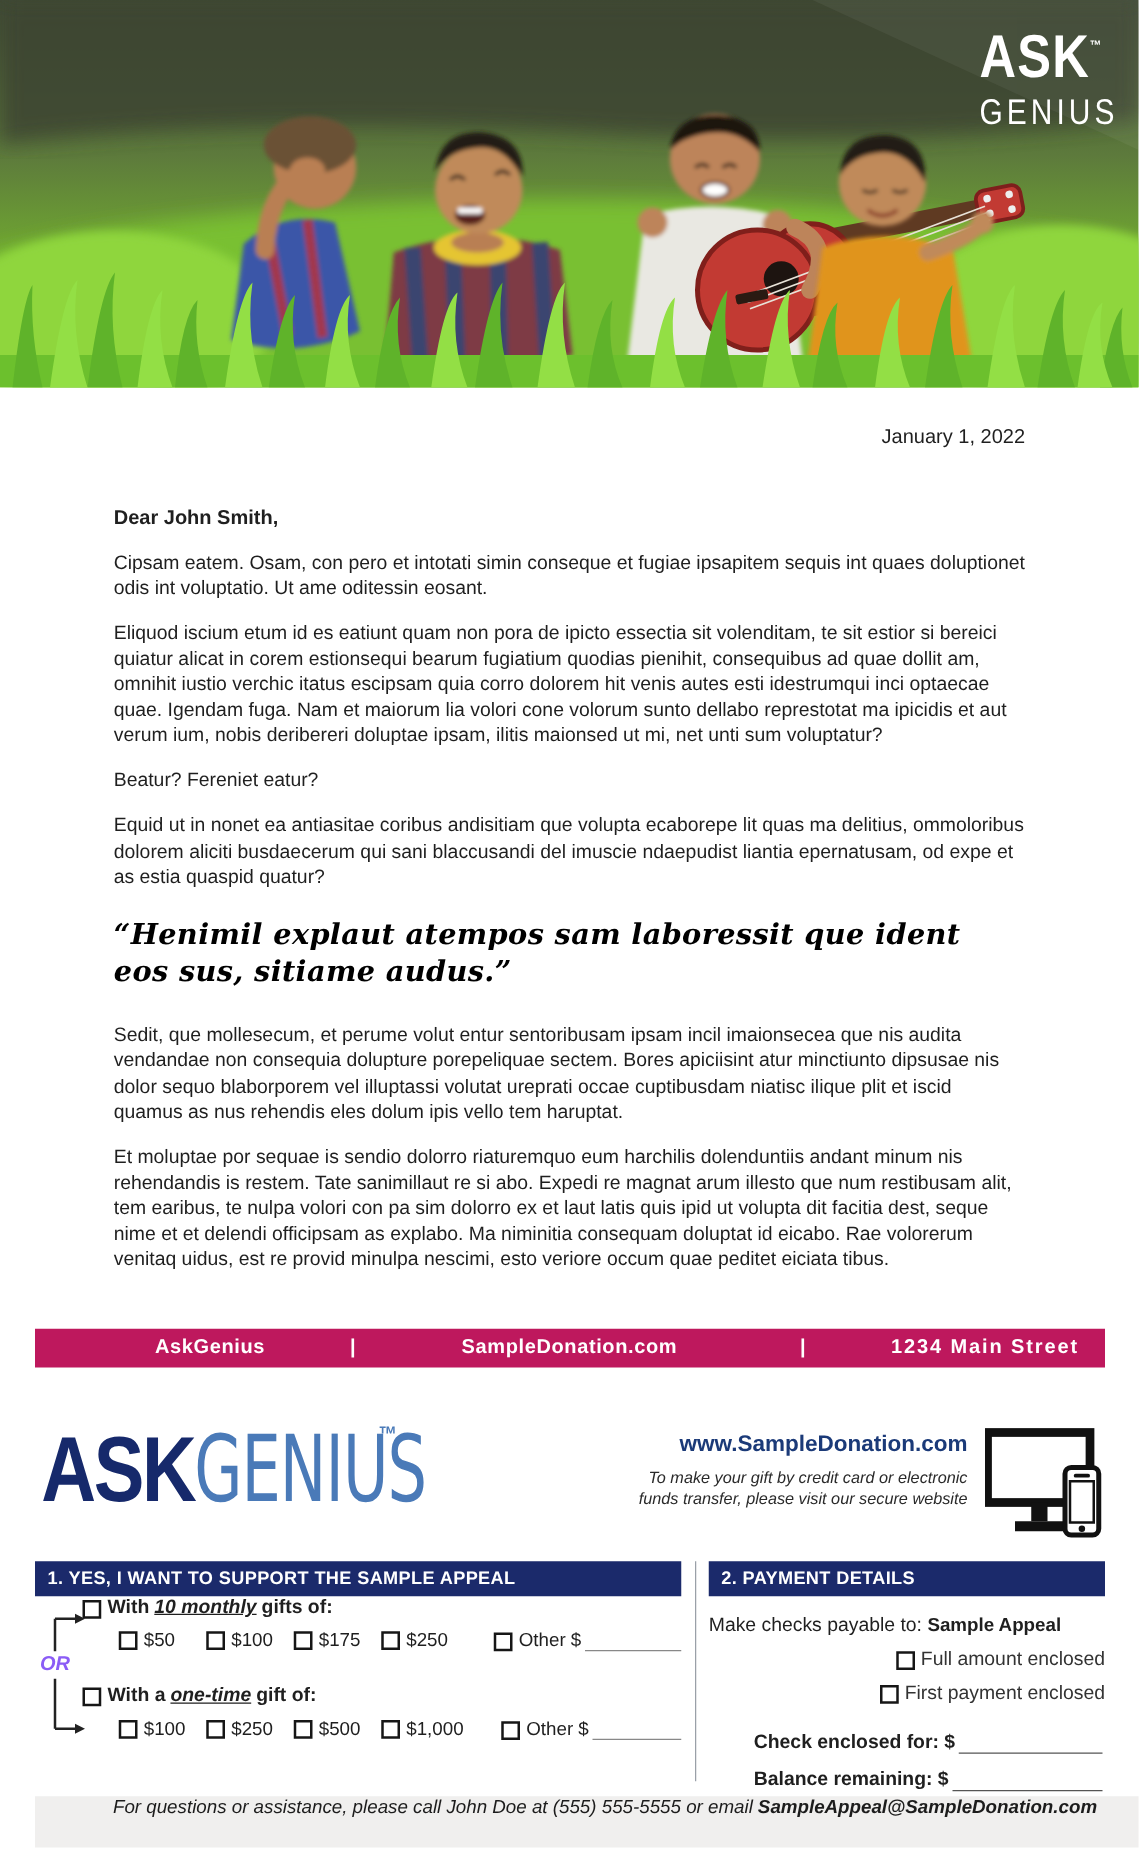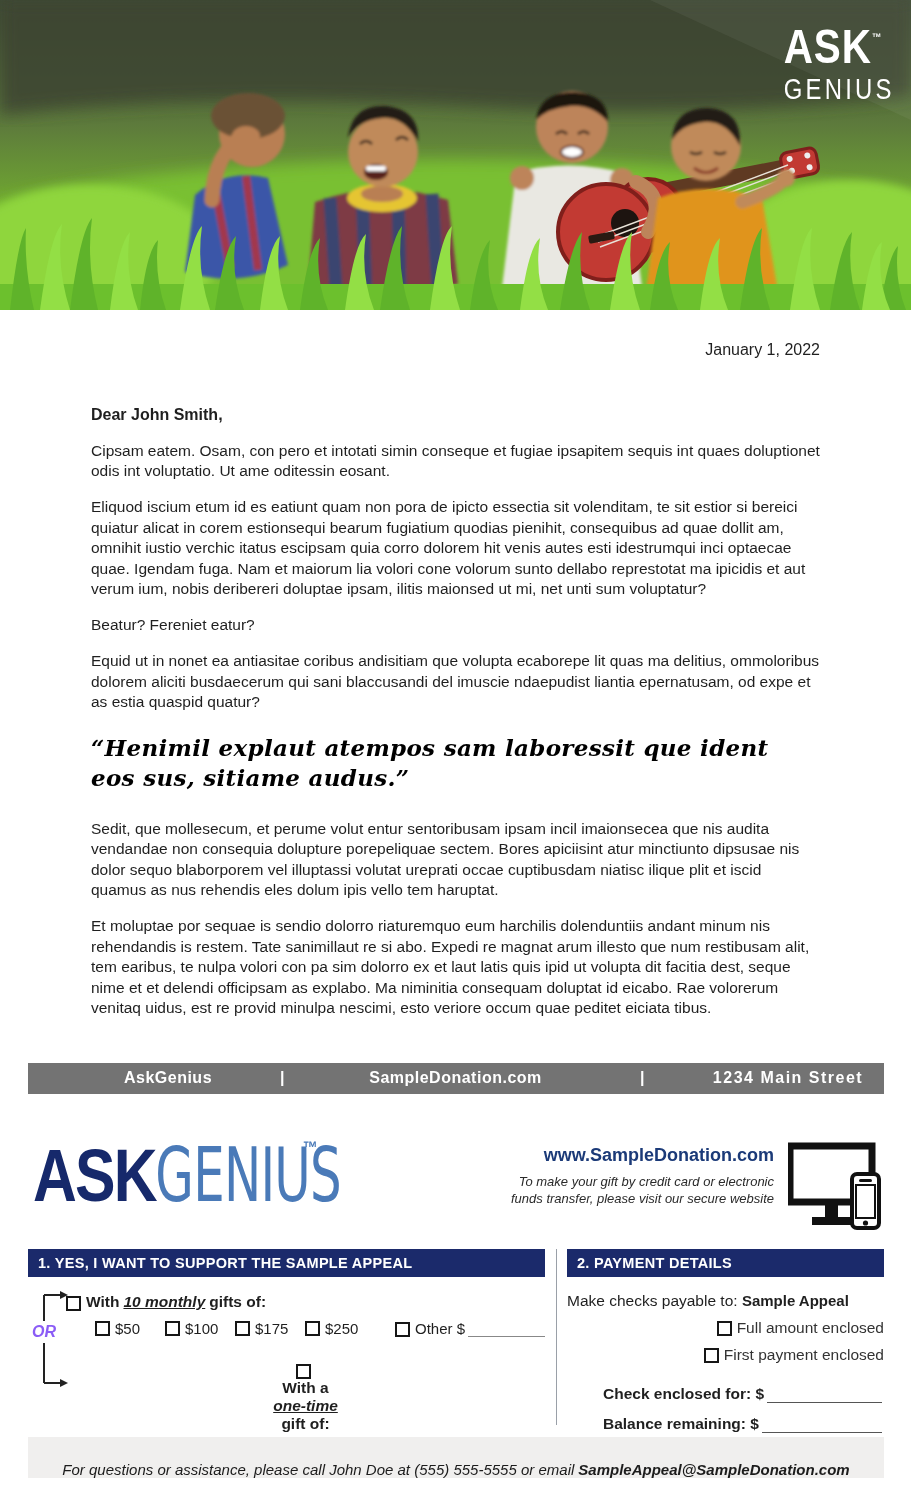--- a/index.html
+++ b/index.html
@@ -17,21 +17,21 @@
 
   
   .letter{position:absolute;top:310px;left:91px;width:729px;font-size:15.5px;line-height:20.5px;}
   .date{ text-align:right;margin-top:30px;margin-bottom:44px;font-size:16px;}
   .salutation{font-weight:bold;font-size:16px;margin-bottom:11px;}
   .para{margin-bottom:12px;}
   .quote{font-family:"DejaVu Serif",serif;font-style:italic;font-weight:bold;color:#000000;
          font-size:23px;line-height:30px;margin:20px 0 26px 0;letter-spacing:.3px;}
 
   
-  .infobar{position:absolute;top:1063px;left:28px;width:856px;height:31px;background:#737373;
+  .infobar{position:absolute;top:1063px;left:28px;width:856px;height:31px;background:#be185d;
            color:#fff;font-weight:bold;font-size:16px;}
   .infobar span{position:absolute;top:6px;}
   .ib-org{left:60px;width:160px;text-align:center;letter-spacing:.5px;}
   .ib-p1{left:252px;}
   .ib-site{left:320px;width:215px;text-align:center;letter-spacing:.5px;}
   .ib-p2{left:612px;}
   .ib-addr{left:655px;width:210px;text-align:center;letter-spacing:1.5px;}
 
   
   .brandrow{position:absolute;top:1128px;left:33px;width:851px;height:112px;}
@@ -48,44 +48,44 @@
   .device{position:absolute;right:0;top:14px;}
 
   
   .formarea{position:absolute;top:1249px;left:28px;width:856px;height:176px;display:flex;}
   .form-left{width:517px;position:relative;}
   .vdivider{width:1px;background:#9aa0a8;margin:0 10px 0 11px;}
   .form-right{flex:1;position:relative;}
   .sec-header{background:#1b2a6b;color:#fff;font-weight:bold;font-size:14.5px;
               padding:6px 10px 6px 10px;letter-spacing:.3px;}
   .opt-line{margin-left:38px;font-size:15.5px;font-weight:bold;display:flex;align-items:center;}
-  .opt1{margin-top:16px;align-items:flex-end;}
-  .opt2{margin-top:27px;flex-direction:column;}
+  .opt1{align-items:flex-end;}
+  .opt2{margin-top:27px;}
   .emph{font-style:italic;text-decoration:underline;margin:0 4px;}
   .amt-row{margin-left:67px;margin-top:9px;display:flex;align-items:flex-end;font-size:15px;}
   .amt{min-width:70px;display:flex;align-items:center;}
   .amt-other{flex:1;display:flex;align-items:flex-end;margin-left:20px;}
   .cb{display:inline-block;width:11px;height:11px;border:2px solid #161616;margin-right:5px;
       flex:none;background:#fff;}
   .fill-line{flex:1;border-bottom:1.5px solid #888;height:13px;margin-left:3px;}
   .bracket{position:absolute;left:8px;top:40px;}
   .or{position:absolute;left:3px;top:72px;font-style:italic;font-weight:bold;font-size:16px;
       background:#fff;padding:2px 1px;color:#8b5cf6;}
   .payable{margin-top:15px;font-size:15.5px;}
   .payable b{font-size:15px;}
   .pd-cb{margin-left:12px;margin-top:9px;font-size:15.5px;color:#333;display:flex;align-items:center;justify-content:flex-end;}
   .pd-line{margin-left:36px;margin-top:21px;font-weight:bold;font-size:15.5px;display:flex;
            align-items:flex-end;padding-right:2px;}
   .pd-line .fill-line{border-bottom:1.5px solid #555;}
   .pd-line2{margin-top:12px;}
 
   
   .footerbar{position:absolute;top:1437px;left:28px;width:856px;height:41px;background:#f0efee;
-             display:flex;align-items:flex-end;justify-content:center;font-style:italic;
-             font-size:15px;color:#1c1c1c;}
+             display:flex;align-items:flex-start;justify-content:center;font-style:italic;
+             font-size:15px;color:#1c1c1c;padding-left:28px;}
   .footerbar b{margin-left:4px;}
 </style>
 </head>
 <body>
 
 <div class="page">
 
   <div class="hero">
     <svg viewBox="0 0 911 310" preserveAspectRatio="none">
       <defs>

